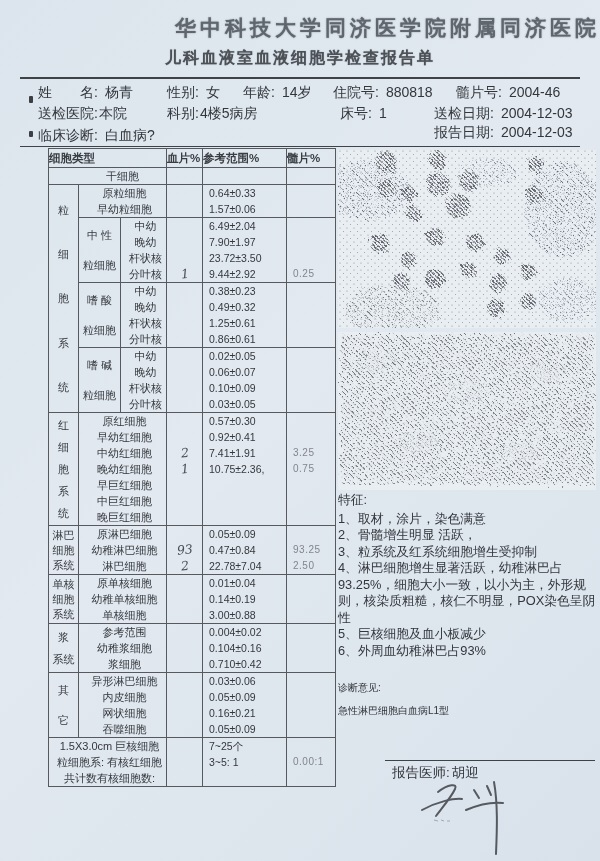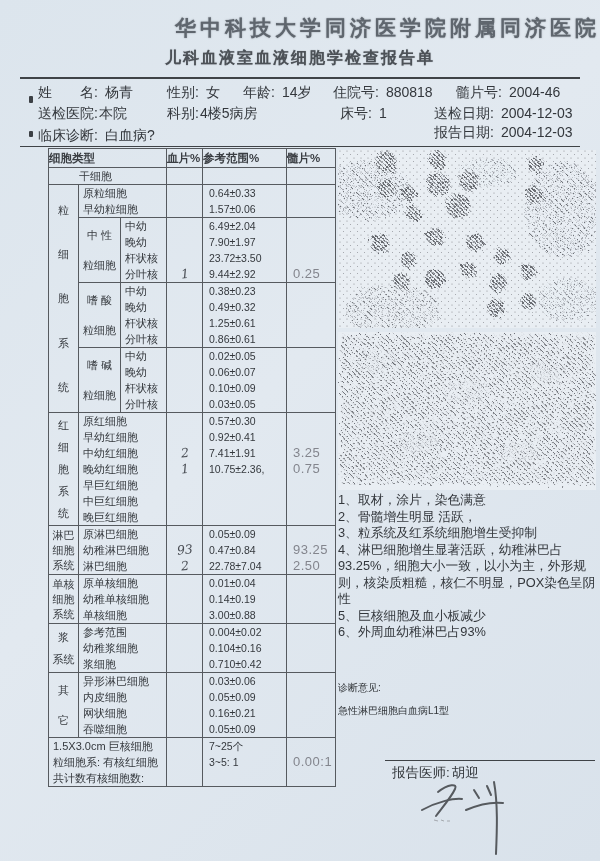--- a/index.html
+++ b/index.html
@@ -17,26 +17,26 @@
   .rule.thin{border-top-width:1.5px;}
   
   .info{position:absolute;font-size:14px;white-space:nowrap;color:#33373c;}
   .info .v{margin-left:7px;}
   
   .tblwrap{position:absolute;left:48px;top:148px;}
   table{border-collapse:collapse;table-layout:fixed;width:287px;background:transparent;}
   th,td{border:1px solid #565a5f;padding:0;vertical-align:middle;}
   th{height:18px;font-size:11.5px;font-weight:600;color:#3a3e43;text-align:left;}
   .ln{height:16px;line-height:16px;font-size:11px;overflow:hidden;white-space:nowrap;}
-  .nm{padding-left:4px;color:#34383d;}
+  .nm{padding-left:4px;color:#34383d;text-align:center;}
   .val{padding-left:6px;font-size:10.5px;color:#34383d;text-align:left;}
   .bld{text-align:center;padding-left:0;}
   .hand{font-family:"DejaVu Serif",serif;font-style:italic;font-size:12.5px;color:#4a4e55;
         display:inline-block;transform:rotate(-6deg);}
-  .mar{font-size:13px;color:#83858d;letter-spacing:.5px;}
+  .mar{font-size:10px;color:#83858d;letter-spacing:.5px;}
   .vstack{display:flex;flex-direction:column;justify-content:space-around;align-items:center;}
   .gch{font-size:11px;color:#34383d;line-height:12px;}
   td.grp,td.sub{text-align:center;}
   
   .micro{position:absolute;left:338px;background:#e9eef3;}
   .features{position:absolute;left:338px;top:492px;width:260px;font-size:12.8px;
             line-height:16.5px;color:#33373c;}
   .features .hd{margin-bottom:2px;}
   .feat-item{margin:0;}
   .opinion{position:absolute;left:338px;top:676px;width:260px;font-size:10px;
@@ -519,20 +519,21 @@
     <g filter="url(#disp2)" opacity=".8">
       <ellipse cx="40" cy="30" rx="20" ry="10" fill="url(#stip2)"></ellipse>
       <ellipse cx="130" cy="60" rx="24" ry="12" fill="url(#stip2)"></ellipse>
       <ellipse cx="210" cy="40" rx="18" ry="10" fill="url(#stip2)"></ellipse>
       <ellipse cx="80" cy="110" rx="22" ry="11" fill="url(#stip2)"></ellipse>
       <ellipse cx="180" cy="120" rx="20" ry="10" fill="url(#stip2)"></ellipse>
     </g>
   </svg>
 
   <div class="features">
+    <div class="hd">特征:</div>
     <div>
         <div class="feat-item">1、取材，涂片，染色满意</div>
         <div class="feat-item">2、骨髓增生明显 活跃，</div>
         <div class="feat-item">3、粒系统及红系统细胞增生受抑制</div>
         <div class="feat-item">4、淋巴细胞增生显著活跃，幼稚淋巴占93.25%，细胞大小一致，以小为主，外形规则，核染质粗糙，核仁不明显，POX染色呈阴性</div>
         <div class="feat-item">5、巨核细胞及血小板减少</div>
         <div class="feat-item">6、外周血幼稚淋巴占93%</div>
       </div>
   </div>
 

